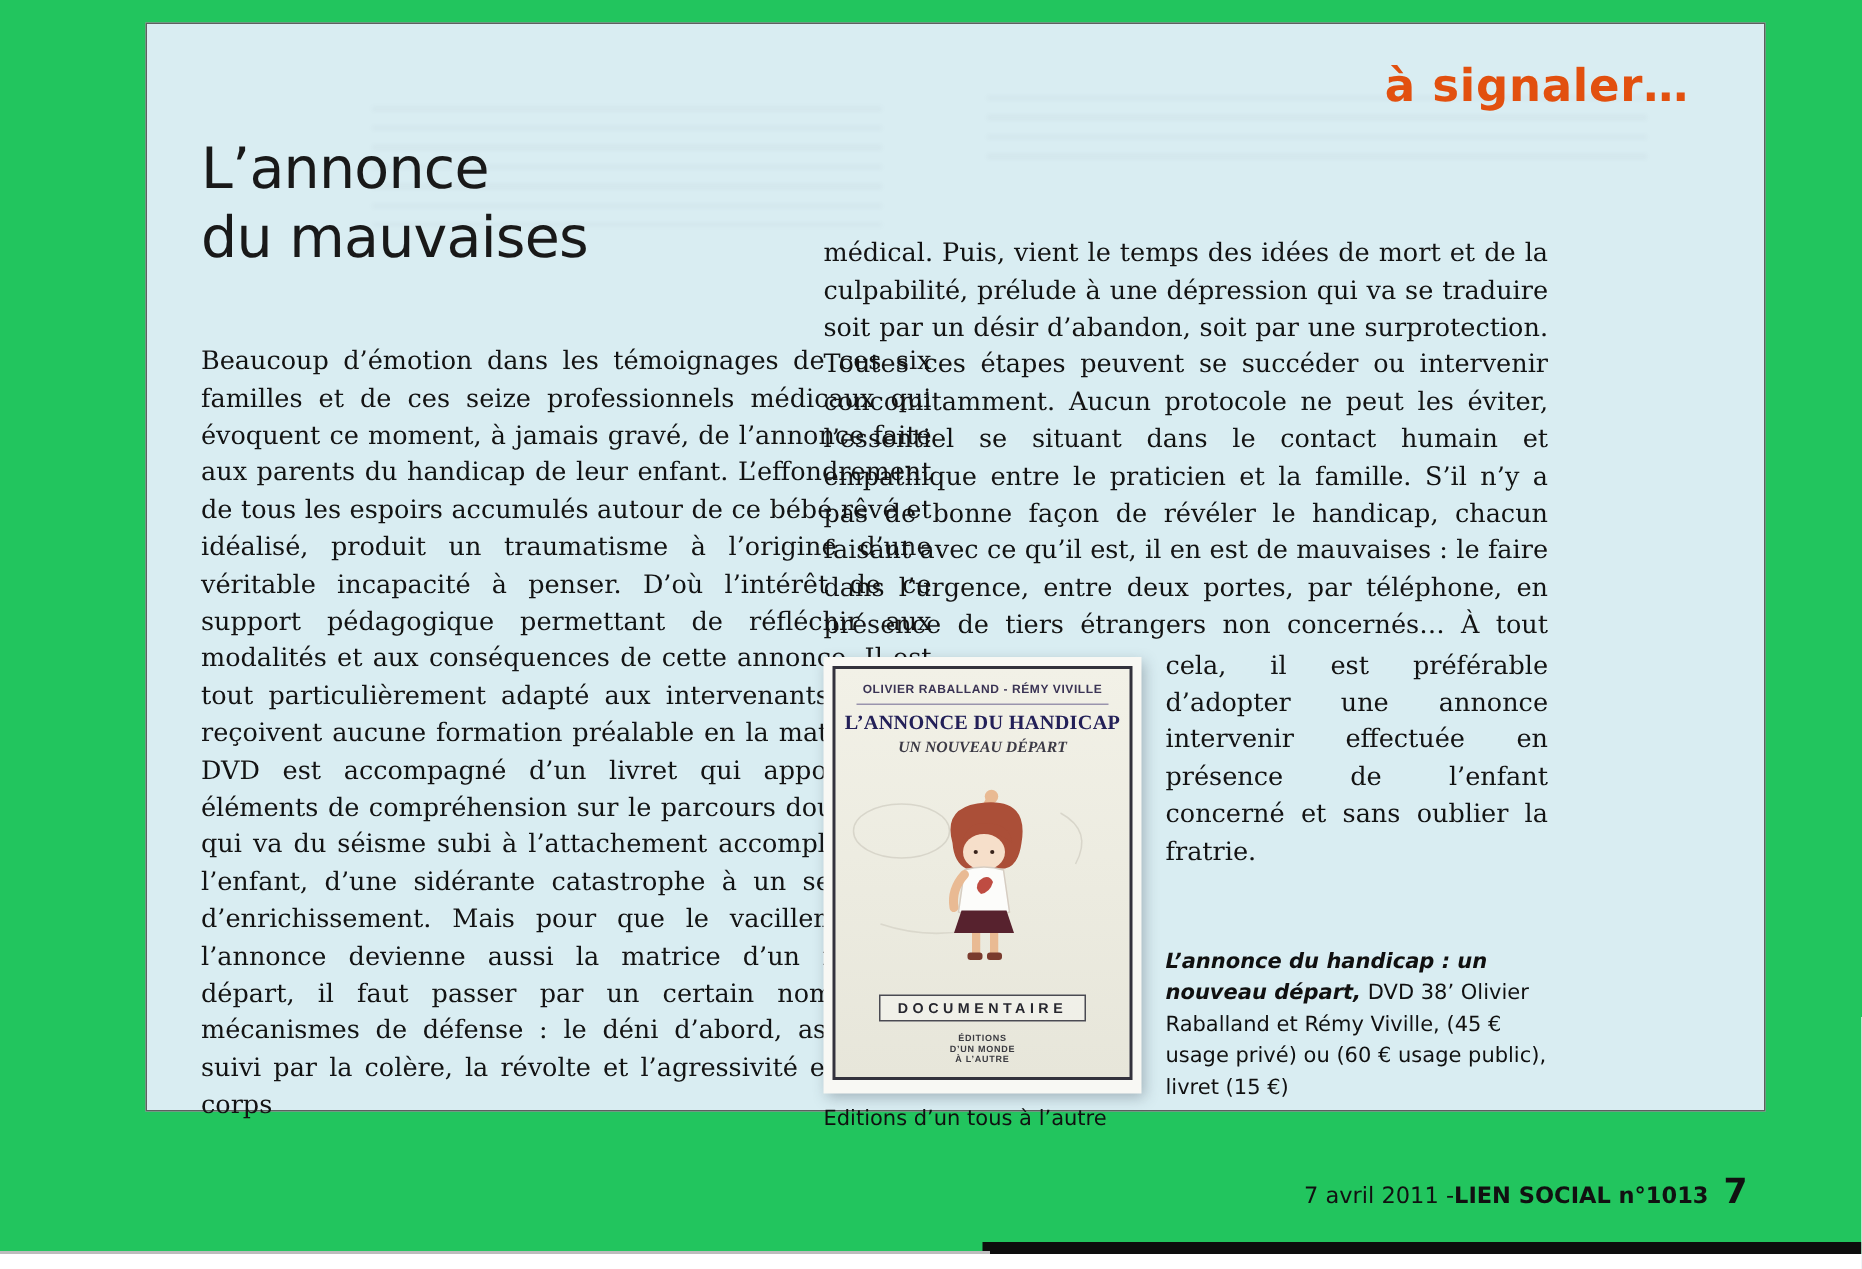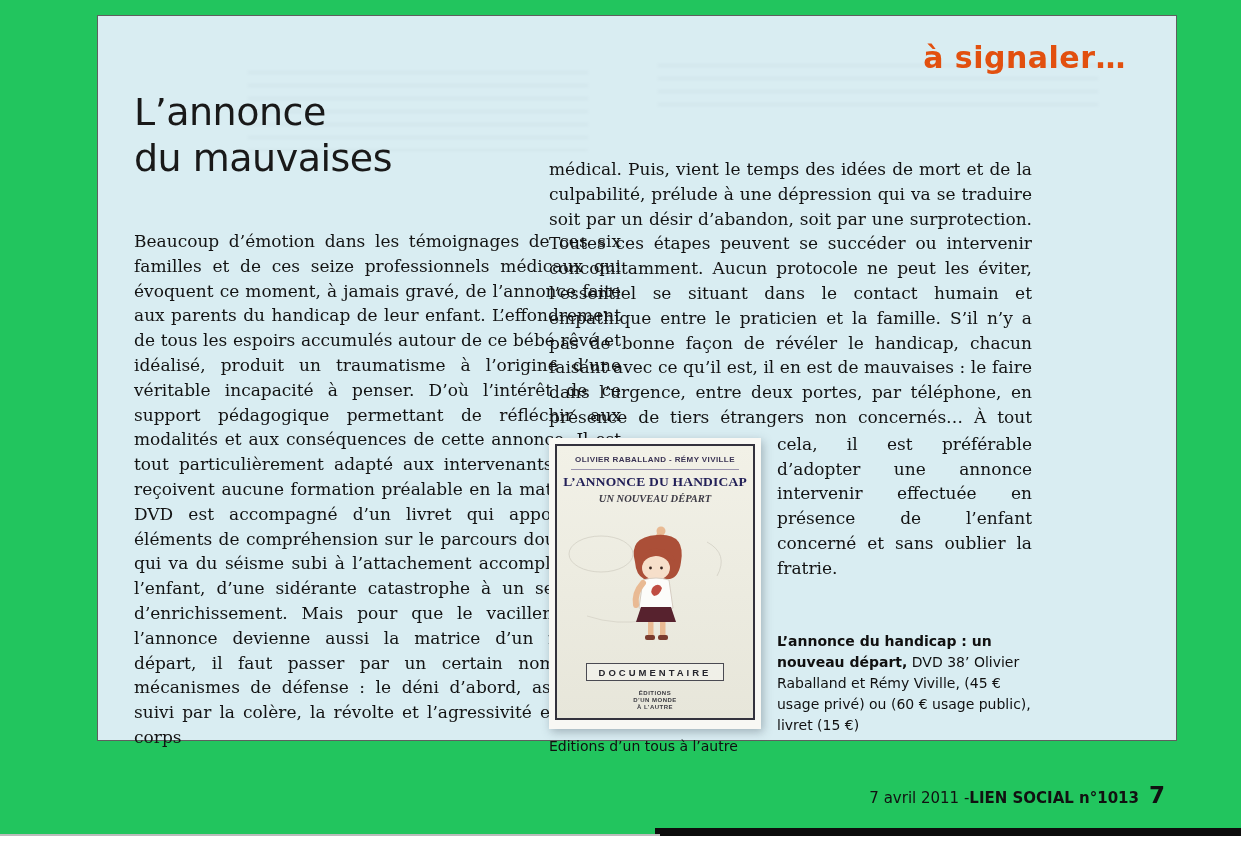--- a/index.html
+++ b/index.html
@@ -62,21 +62,21 @@
     letter-spacing:3px; padding:3px 12px 2px; color:#26262e;
     background:rgba(255,255,255,0.35); margin-bottom:9px; white-space:nowrap;
   }
   .dvd-publisher{font-size:6px; line-height:7px; text-align:center; color:#3a3a40; margin-bottom:7px; letter-spacing:.5px; font-weight:bold;}
   .dvd-publisher span{display:block;}
   .caption{
     font-family:"DejaVu Sans", sans-serif; font-size:14px; line-height:21px;
     color:#101010; margin:0;
   }
   .caption.first{margin-top:50px;}
-  .cap-bold{font-weight:bold; }
+  .cap-bold{font-weight:bold; font-style:italic;}
   .footer{
     position:absolute; top:782px; right:76px;
     font-family:"DejaVu Sans", sans-serif; font-size:15px; color:#111;
     display:flex; align-items:baseline;
   }
   .f-mag{font-weight:bold;}
   .f-num{font-weight:bold; font-size:23px; margin-left:10px;}
   .artifact-bar{position:absolute; right:0; bottom:0; width:586px; height:8px; background:#0d0d0d;}
   .artifact-line{position:absolute; left:0; bottom:0; width:660px; height:2px; background:#bcbcbc;}
 </style>

